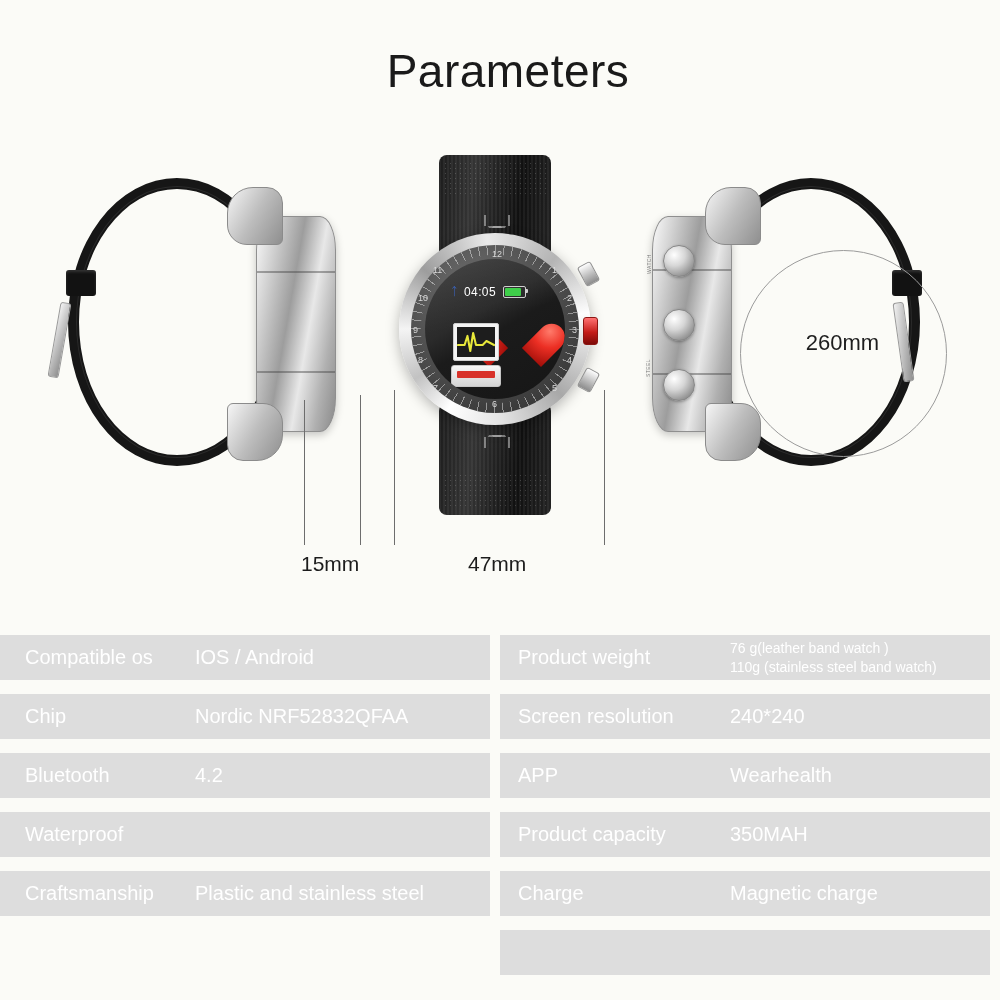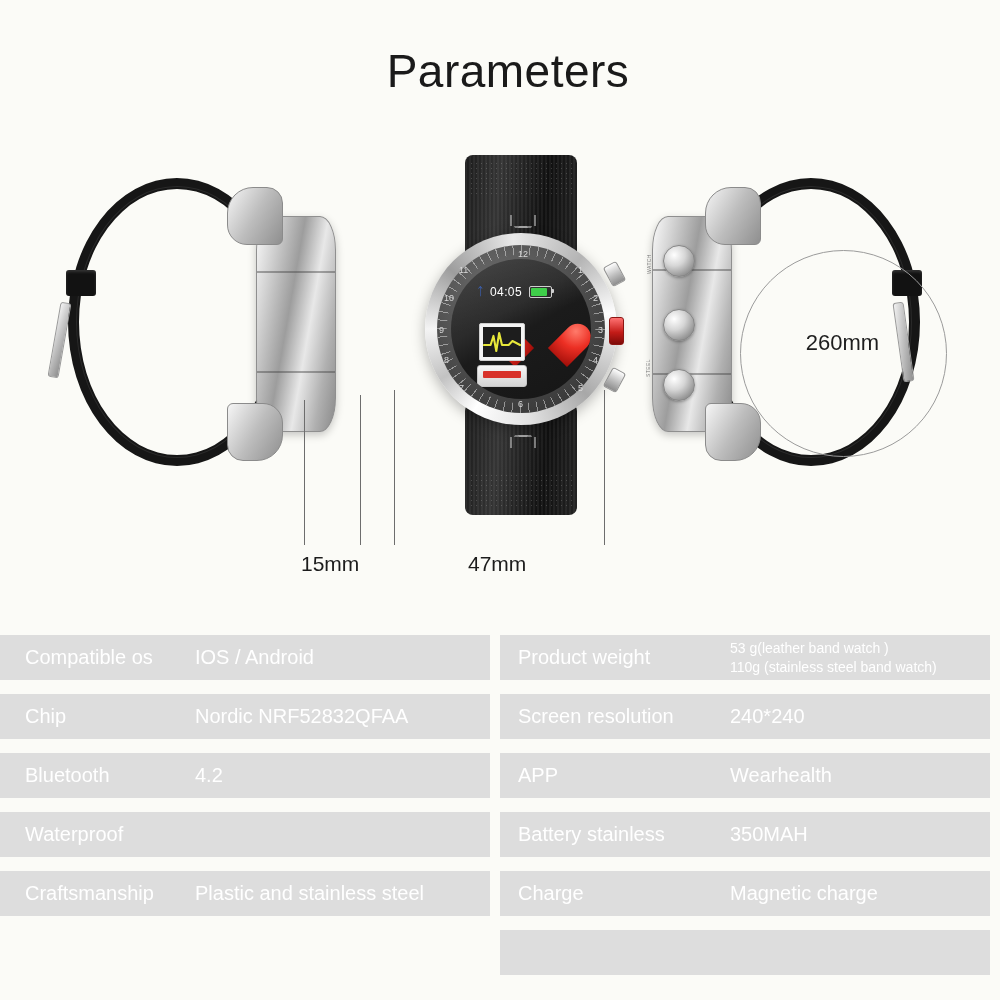--- a/index.html
+++ b/index.html
@@ -142,21 +142,21 @@
     top: 190px;
     width: 205px;
     text-align: center;
     font-size: 22px;
     color: #1e1e1e;
   }
 
   
   .front-watch {
     position: absolute;
-    left: 413px;
+    left: 387px;
     top: 15px;
     width: 215px;
     height: 360px;
   }
   .strap {
     position: absolute;
     left: 52px;
     width: 112px;
     background:
       repeating-linear-gradient(90deg, rgba(255,255,255,.05) 0 2px, rgba(0,0,0,0) 2px 4px),
@@ -584,33 +584,33 @@
         <div class="spec-key">Waterproof</div>
       </div>
       <div class="spec-row">
         <div class="spec-key">Craftsmanship</div>
         <div class="spec-val">Plastic and stainless steel</div>
       </div>
     </div>
   <div class="spec-col right">
       <div class="spec-row">
         <div class="spec-key">Product weight</div>
-        <div class="spec-val small">53 g(leather band watch )
+        <div class="spec-val small">76 g(leather band watch )
 110g (stainless steel band watch)</div>
       </div>
       <div class="spec-row">
         <div class="spec-key">Screen resolution</div>
         <div class="spec-val">240*240</div>
       </div>
       <div class="spec-row">
         <div class="spec-key">APP</div>
         <div class="spec-val">Wearhealth</div>
       </div>
       <div class="spec-row">
-        <div class="spec-key">Battery stainless</div>
+        <div class="spec-key">Product capacity</div>
         <div class="spec-val">350MAH</div>
       </div>
       <div class="spec-row">
         <div class="spec-key">Charge</div>
         <div class="spec-val">Magnetic charge</div>
       </div>
       <div class="spec-row empty">
         <div class="spec-key"></div>
         <div class="spec-val"></div>
       </div>

